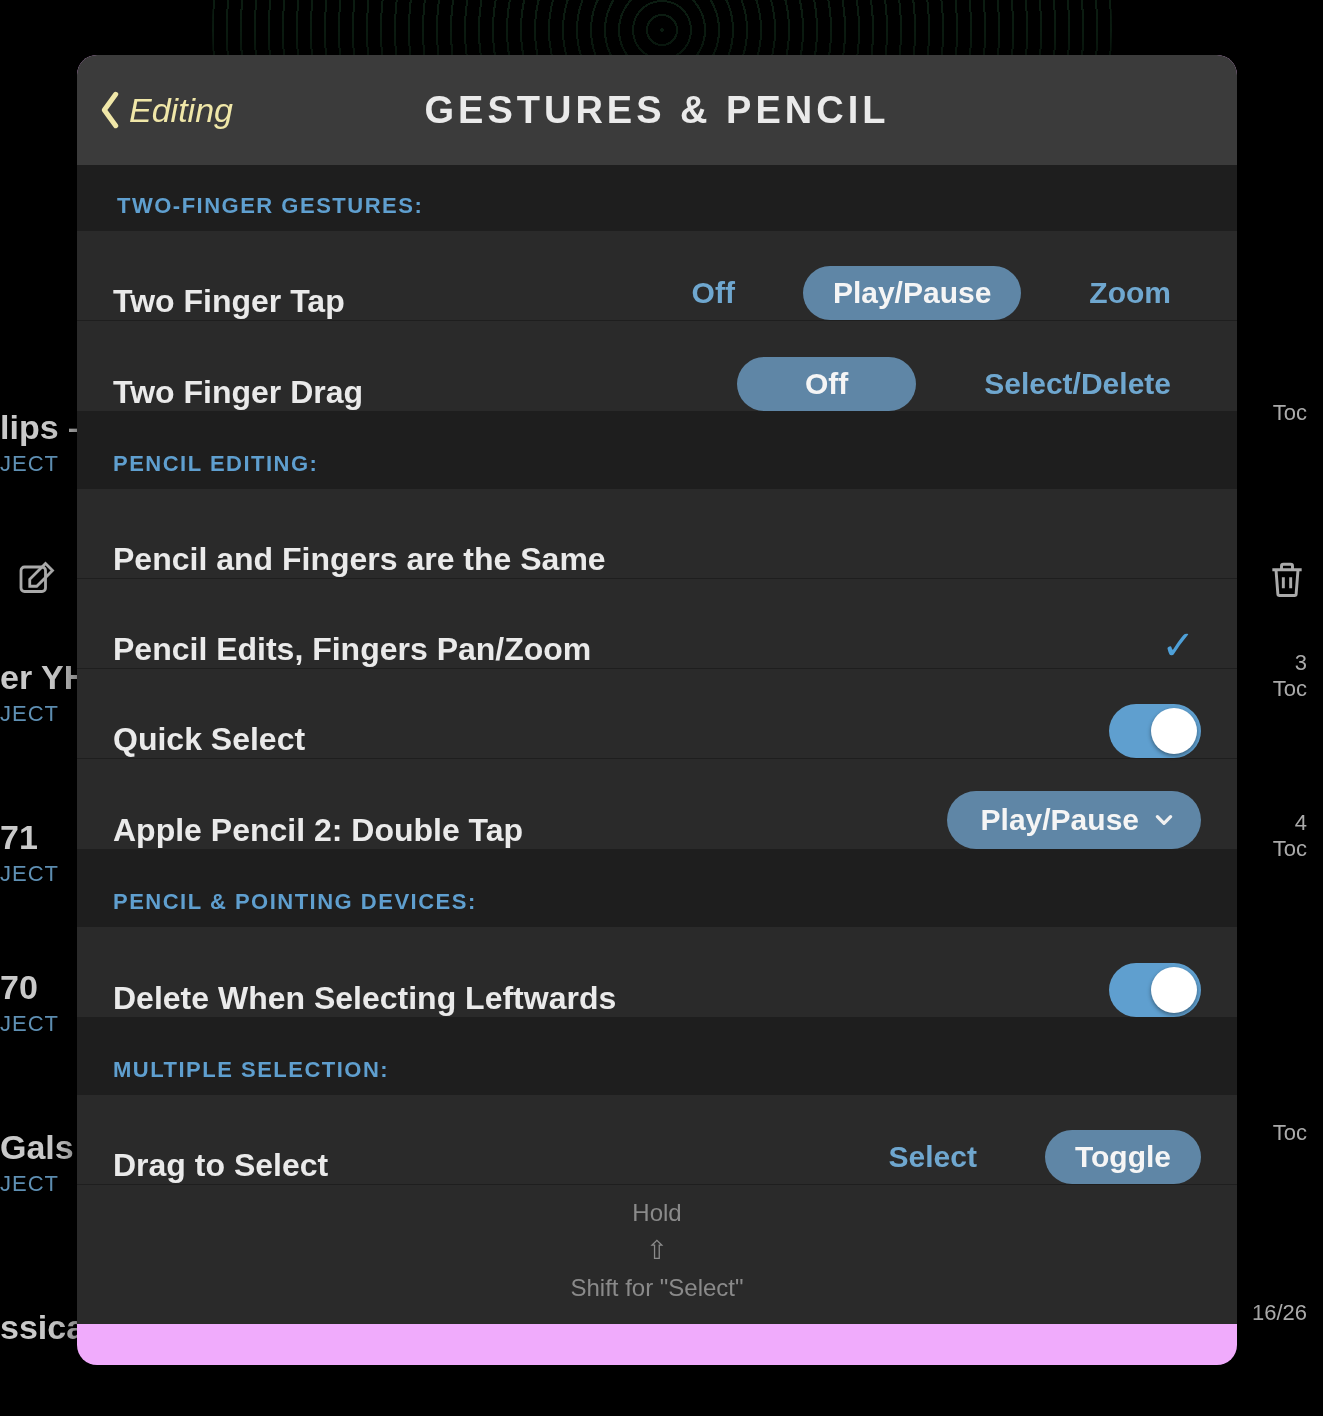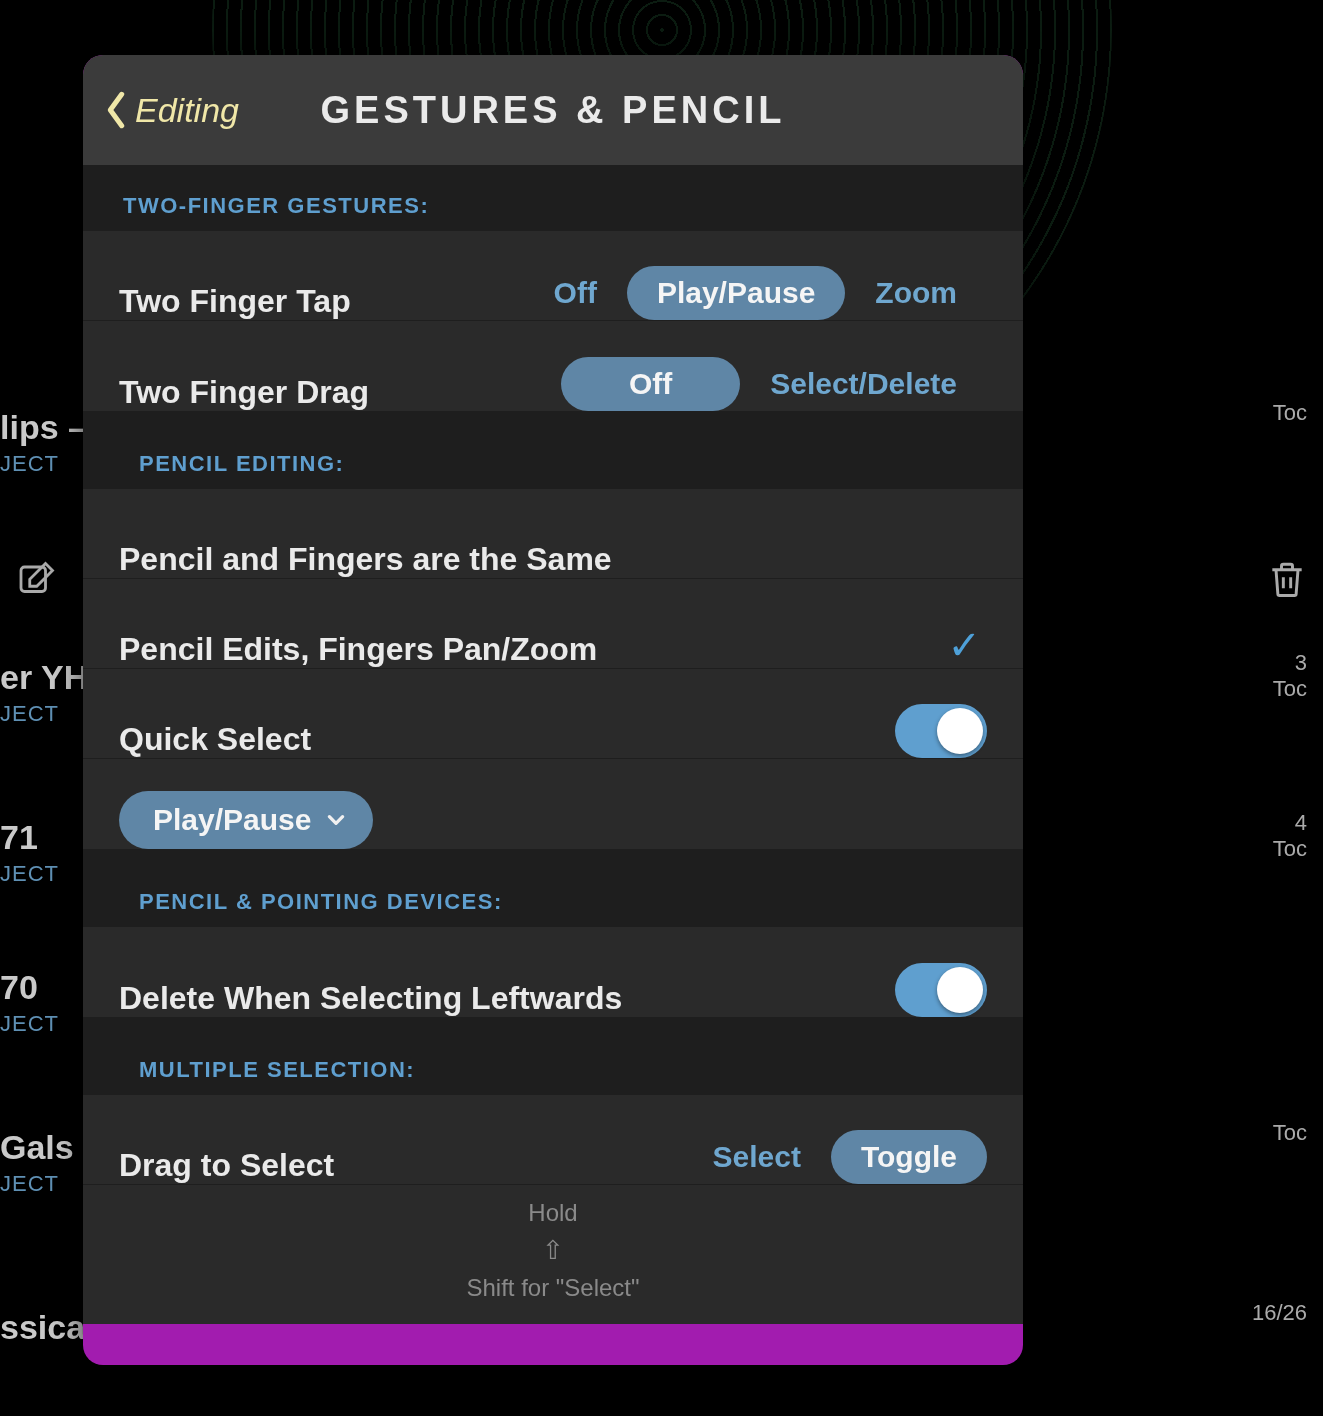--- a/index.html
+++ b/index.html
@@ -68,25 +68,25 @@
     position: absolute;
     top: 560px;
     color: #aaa;
   }
   .bg-list .edit-icon { left: 10px; top: 560px; }
   .bg-list .trash-icon { right: 14px; top: 555px; }
 
   
   .panel {
     position: absolute;
-    left: 83px;
+    left: 77px;
     top: 55px;
-    width: 940px;
+    width: 1160px;
     height: 1310px;
-    background: #a21caf;
+    background: #f0abfc;
     border-radius: 20px;
     overflow: hidden;
     box-shadow: 0 0 30px rgba(0,0,0,0.7);
   }
 
   .panel-header {
     position: relative;
     height: 110px;
     background: #3b3b3b;
     display: flex;
@@ -116,21 +116,21 @@
   }
 
   .section-gap {
     height: 42px;
     background: #1e1e1e;
   }
   .section-gap.with-label {
     height: 78px;
     display: flex;
     align-items: flex-end;
-    padding: 0 56px 12px;
+    padding: 0 36px 12px;
   }
   .section-header {
     padding: 28px 40px 12px;
     color: #5f9fcf;
     font-size: 22px;
     font-weight: 700;
     letter-spacing: 1.5px;
     background: #1e1e1e;
   }
   .section-header.in-gap {
@@ -153,20 +153,21 @@
   .row-label {
     flex: 1;
     font-size: 32px;
     font-weight: 600;
     color: #eaeaea;
     font-stretch: condensed;
   }
   .row-controls {
     display: flex;
     align-items: center;
+    gap: 38px;
   }
 
   .seg-option {
     font-size: 30px;
     font-weight: 600;
     color: #6fa7cf;
     padding: 10px 30px;
     border-radius: 30px;
     cursor: pointer;
     white-space: nowrap;
@@ -328,20 +329,21 @@
       <div class="row-label">Pencil Edits, Fingers Pan/Zoom</div>
       <div class="checkmark">✓</div>
     </div>
     <div class="row">
       <div class="row-label">Quick Select</div>
       <div class="toggle on">
           <div class="knob"></div>
         </div>
     </div>
     <div class="row">
+      <div class="row-label">Apple Pencil 2: Double Tap</div>
       <div class="dropdown">
         <span>Play/Pause</span>
         <svg viewBox="0 0 20 20" fill="none" stroke="#f0f0f0" stroke-width="3" stroke-linecap="round" stroke-linejoin="round">
             <polyline points="4,7 10,13 16,7"></polyline>
           </svg>
       </div>
     </div>
   </div>
 
   <div class="section-gap with-label">

